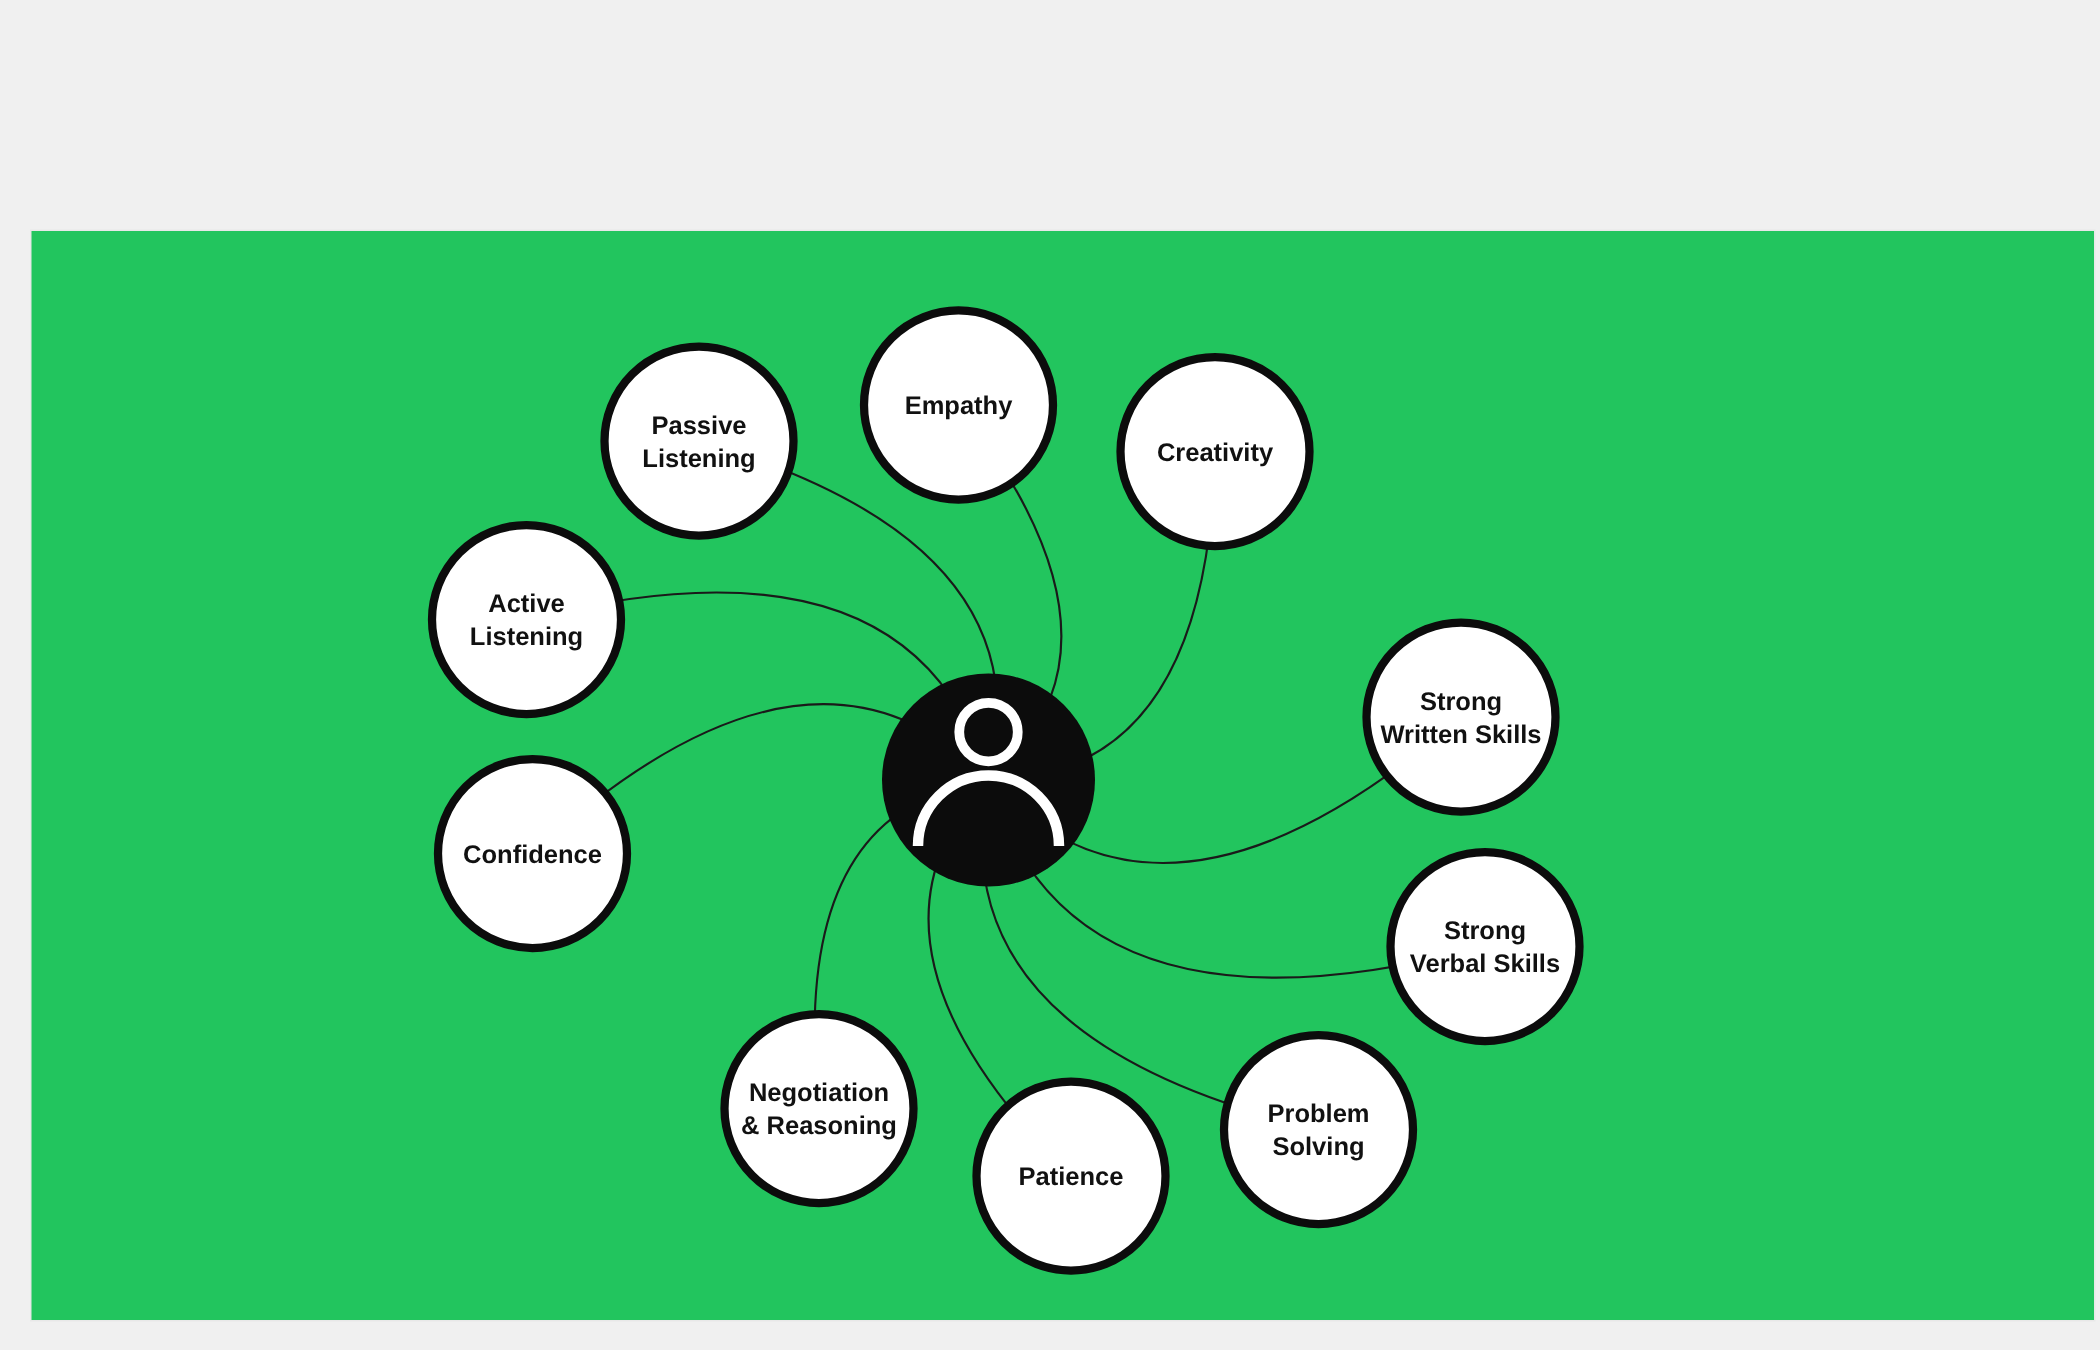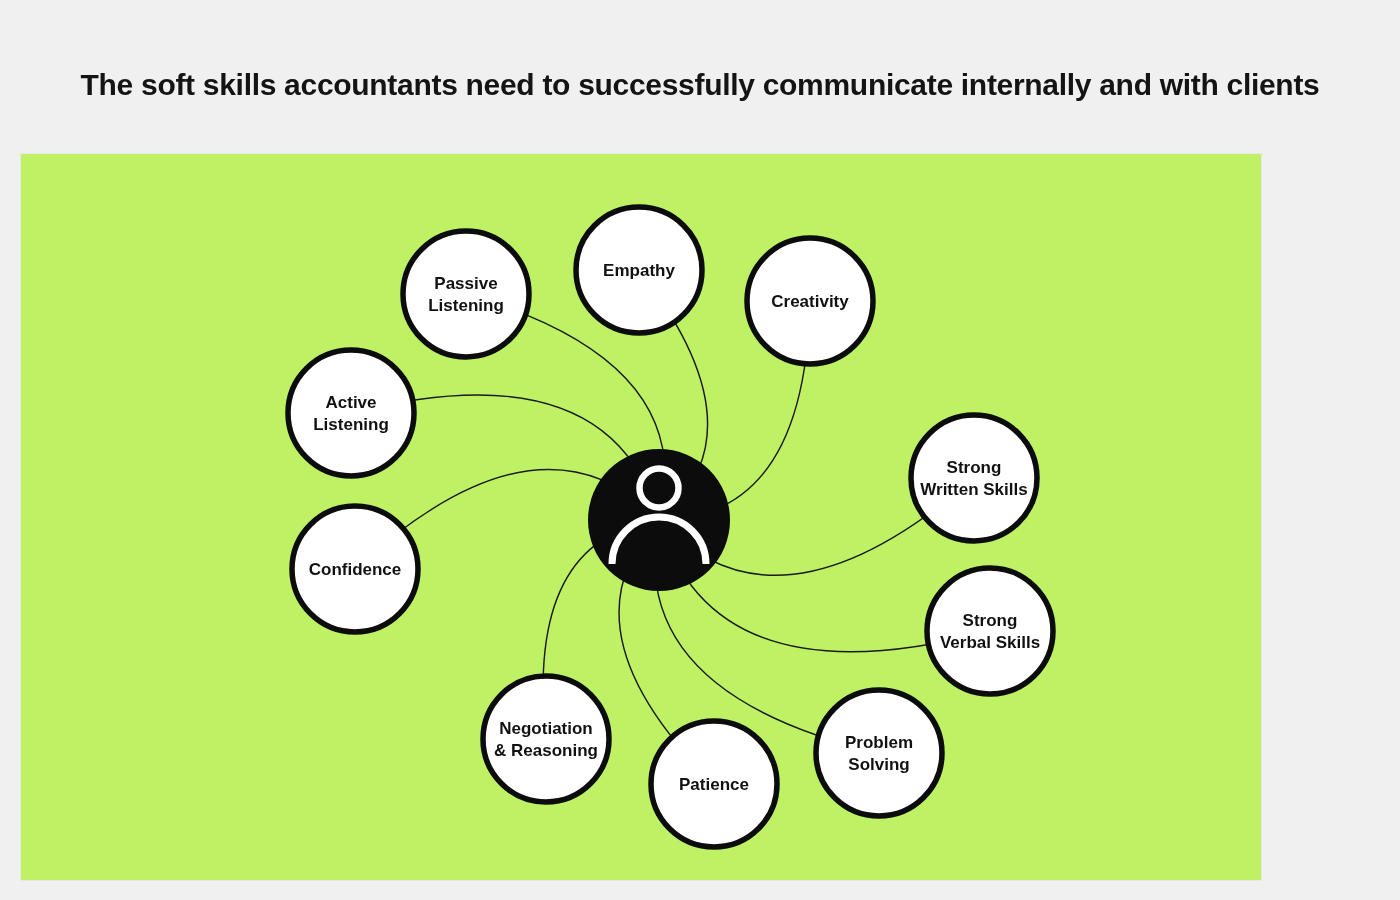--- a/index.html
+++ b/index.html
@@ -15,38 +15,37 @@
     top: 68px; left: 0; right: 0;
     text-align: center;
     font-size: 30px;
     font-weight: 700;
     letter-spacing: -0.3px;
     color: #141414;
   }
   .panel {
     position: absolute;
     left: 21px; top: 154px;
-    width: 1240px; height: 726px;
-    background: #bef264;
+    width: 1375px; height: 726px;
+    background: #22c55e;
     box-shadow: 0 0 0 1px rgba(0,0,0,0.03);
   }
   .panel svg { display: block; width: 1359px; height: 726px; }
   svg text.node-label {
     font-family: "Liberation Sans", sans-serif;
     font-weight: 700;
     font-size: 17px;
     fill: #111111;
     text-anchor: middle;
   }
 </style>
 </head>
 <body>
 
 <div class="stage">
-  <div class="title">The soft skills accountants need to successfully communicate internally and with clients</div>
   <div class="panel">
     <svg viewBox="0 0 1359 726" xmlns="http://www.w3.org/2000/svg">
         <defs>
           <clipPath id="hub-clip">
             <circle cx="638" cy="366" r="71"></circle>
           </clipPath>
         </defs>
         <path d="M 638 366 Q 744.3 278.1 618 116" fill="none" stroke="#1a1a1a" stroke-width="1.4"></path>
         <path d="M 638 366 Q 784.3 364.9 789 147" fill="none" stroke="#1a1a1a" stroke-width="1.4"></path>
         <path d="M 638 366 Q 756.3 494.7 953 324" fill="none" stroke="#1a1a1a" stroke-width="1.4"></path>

